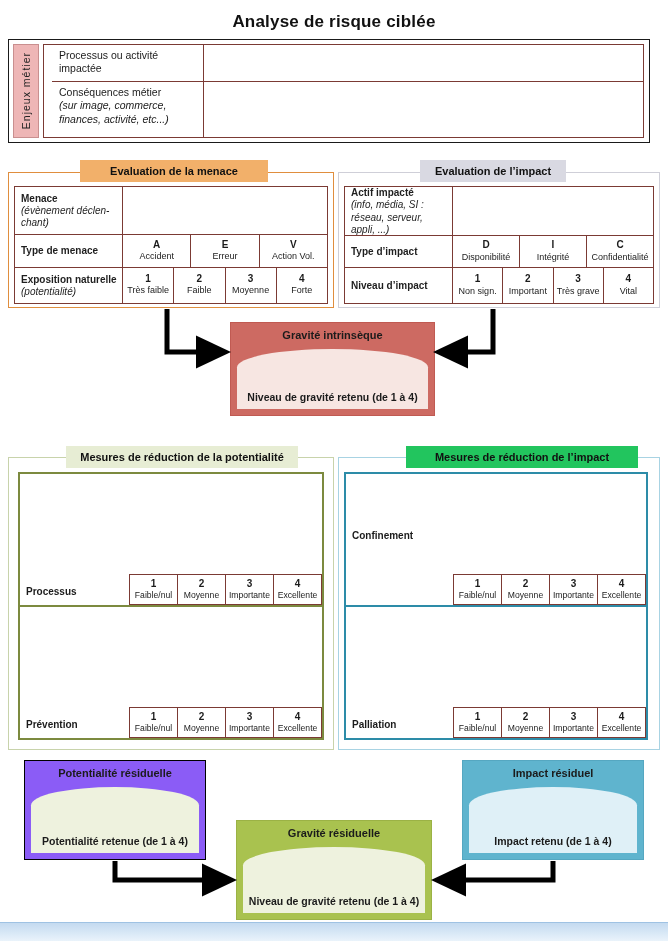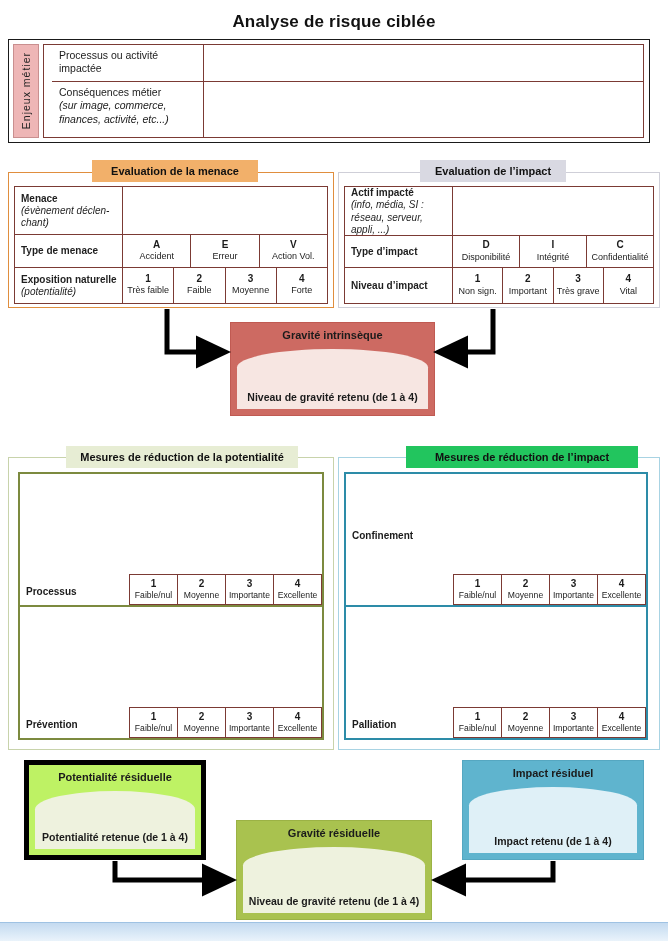--- a/index.html
+++ b/index.html
@@ -93,21 +93,21 @@
     font-weight: bold;
     color: #111;
     line-height: 22px;
     height: 22px;
     z-index: 3;
   }
 
   
   #threat-panel { left: 8px; top: 160px; width: 326px; height: 148px; }
   #threat-panel .panel-frame { top: 12px; border: 1.6px solid #e08e3e; background:#fff; }
-  #threat-panel .panel-tab { left: 84px; width: 166px; background: #f2b06a; }
+  #threat-panel .panel-tab { left: 72px; width: 188px; background: #f2b06a; }
 
   
   #impact-panel { left: 338px; top: 160px; width: 322px; height: 148px; }
   #impact-panel .panel-frame { top: 12px; border: 1.6px solid #cfcfd8; background:#fff; }
   #impact-panel .panel-tab { left: 82px; width: 146px; background: #d9d9e2; }
 
   
   .dtable {
     position: absolute;
     border: 1px solid #7b3a34;
@@ -250,22 +250,22 @@
   .mscale .cell b { display: block; font-size: 10px; }
 
   #mbox-pot { left: 18px; top: 472px; width: 306px; height: 268px; }
   #mbox-pot > .mrow:first-child { border-bottom: 2px solid #7c8a3f; }
   #mbox-imp { left: 344px; top: 472px; width: 304px; height: 268px; }
   #mbox-imp > .mrow:first-child { border-bottom: 2px solid #2d8ca8; align-items: center; }
 
   
   #potential-residual {
     left: 24px; top: 760px; width: 182px; height: 100px;
-    background: #bef264;
-    border: 5px solid #000000;
+    background: #8b5cf6;
+    border: 1px solid #000000;
   }
   #potential-residual .inner { background: #eef2de; }
 
   #impact-residual {
     left: 462px; top: 760px; width: 182px; height: 100px;
     background: #5fb4ce;
     border: 1px solid #55a7c1;
   }
   #impact-residual .inner { background: #dff0f7; }
 

